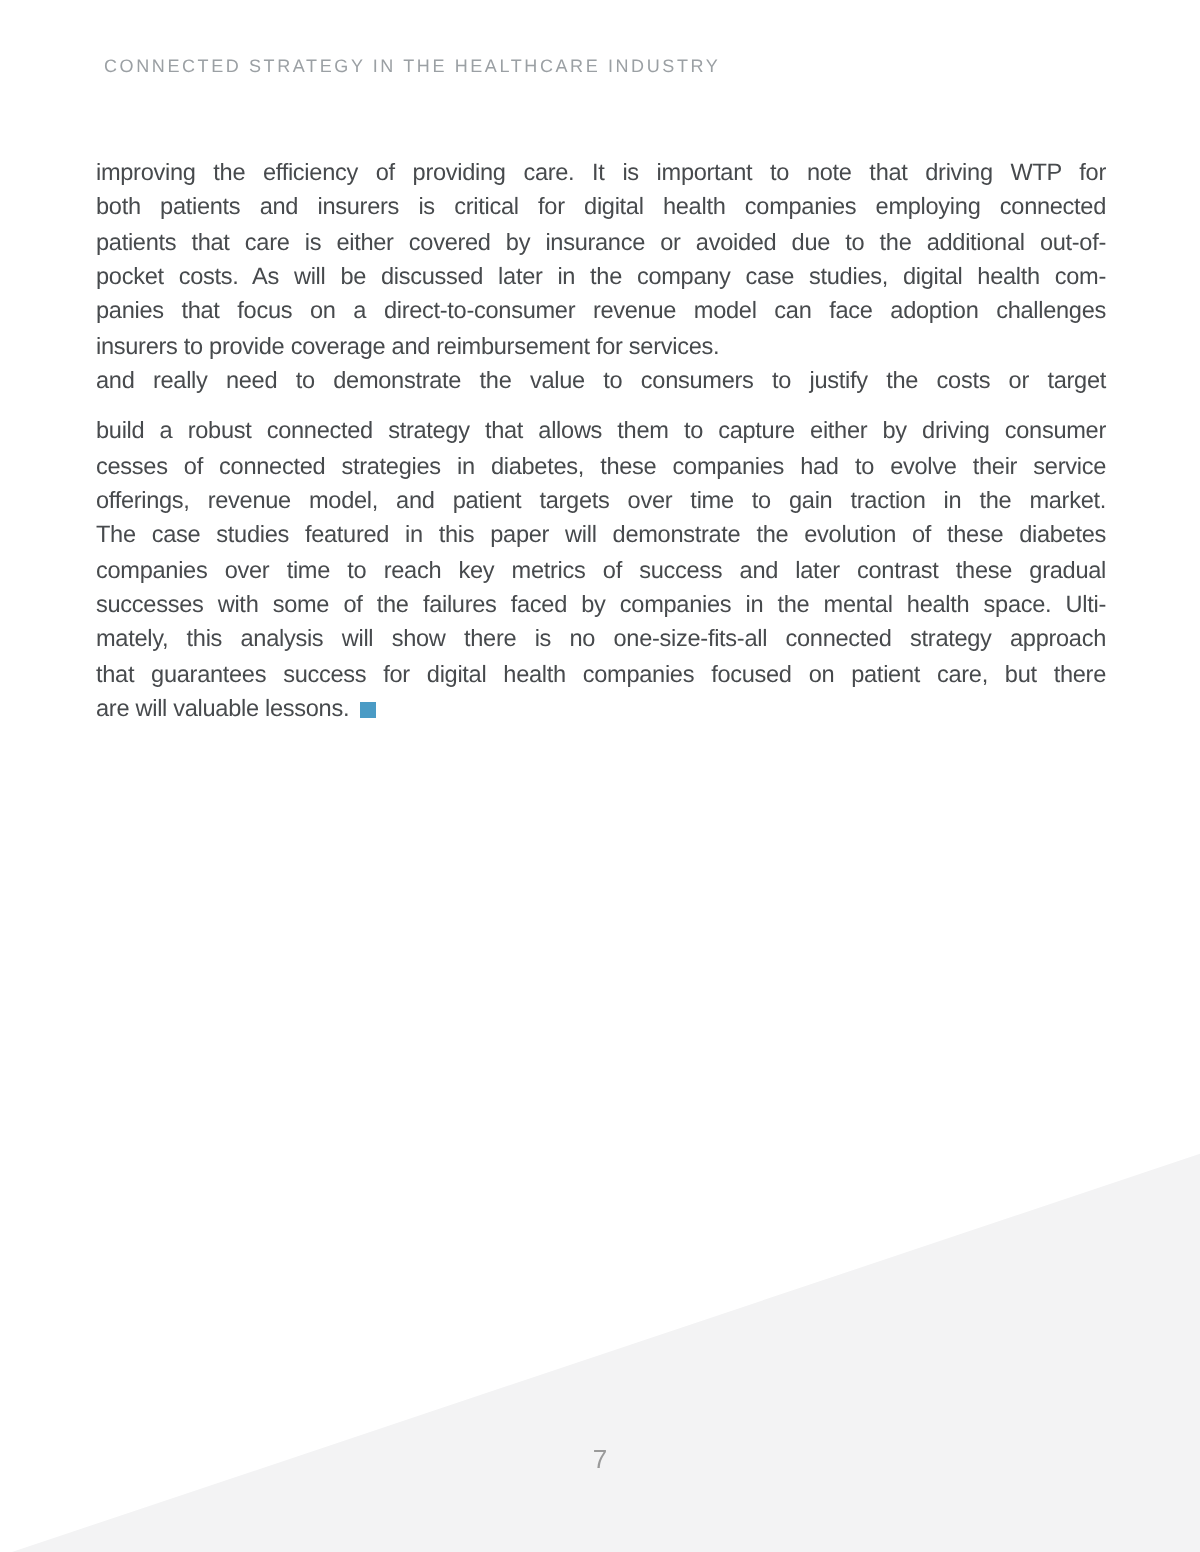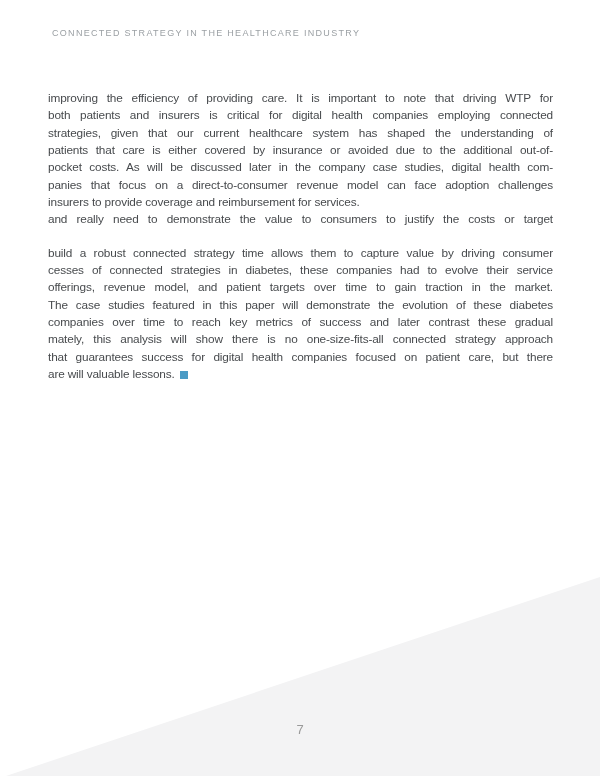--- a/index.html
+++ b/index.html
@@ -27,21 +27,21 @@
   .body-text {
     position: absolute;
     left: 48px;
     top: 74px;
     width: 505px;
     color: #474a4d;
     font-size: 11.8px;
     letter-spacing: -0.15px;
     line-height: 17.35px;
   }
-  .para { margin: 16px 0 8px 0; }
+  .para { margin: 4px 0 8px 0; }
   .line {
     text-align: justify;
     text-align-last: justify;
     white-space: nowrap;
     overflow: visible;
   }
   .line.last {
     text-align-last: left;
     white-space: normal;
   }
@@ -77,34 +77,34 @@
 
 <div class="page">
 
   <div class="running-header">CONNECTED STRATEGY IN THE HEALTHCARE INDUSTRY</div>
 
   <div class="body-text">
 
     <div class="para">
       <div class="line">improving the efficiency of providing care. It is important to note that driving WTP for</div>
       <div class="line">both patients and insurers is critical for digital health companies employing connected</div>
-      <div class="line">strategies, given that our current healthcare system has shaped the understanding of</div>
       <div class="line">patients that care is either covered by insurance or avoided due to the additional out-of-</div>
       <div class="line">pocket costs. As will be discussed later in the company case studies, digital health com-</div>
       <div class="line">panies that focus on a direct-to-consumer revenue model can face adoption challenges</div>
       <div class="line last">insurers to provide coverage and reimbursement for services.</div>
       <div class="line">and really need to demonstrate the value to consumers to justify the costs or target</div>
     </div>
 
     <div class="para">
-      <div class="line">build a robust connected strategy time allows them to capture value by driving consumer</div>
+      <div class="line">build a robust connected strategy that allows them to capture either by driving consumer</div>
       <div class="line">cesses of connected strategies in diabetes, these companies had to evolve their service</div>
       <div class="line">offerings, revenue model, and patient targets over time to gain traction in the market.</div>
       <div class="line">The case studies featured in this paper will demonstrate the evolution of these diabetes</div>
       <div class="line">companies over time to reach key metrics of success and later contrast these gradual</div>
+      <div class="line">successes with some of the failures faced by companies in the mental health space. Ulti-</div>
       <div class="line">mately, this analysis will show there is no one-size-fits-all connected strategy approach</div>
       <div class="line">that guarantees success for digital health companies focused on patient care, but there</div>
       <div class="line last">
         <span>are will valuable lessons.</span><span class="end-marker"></span>
       </div>
     </div>
 
   </div>
 
   <div class="wedge"></div>

